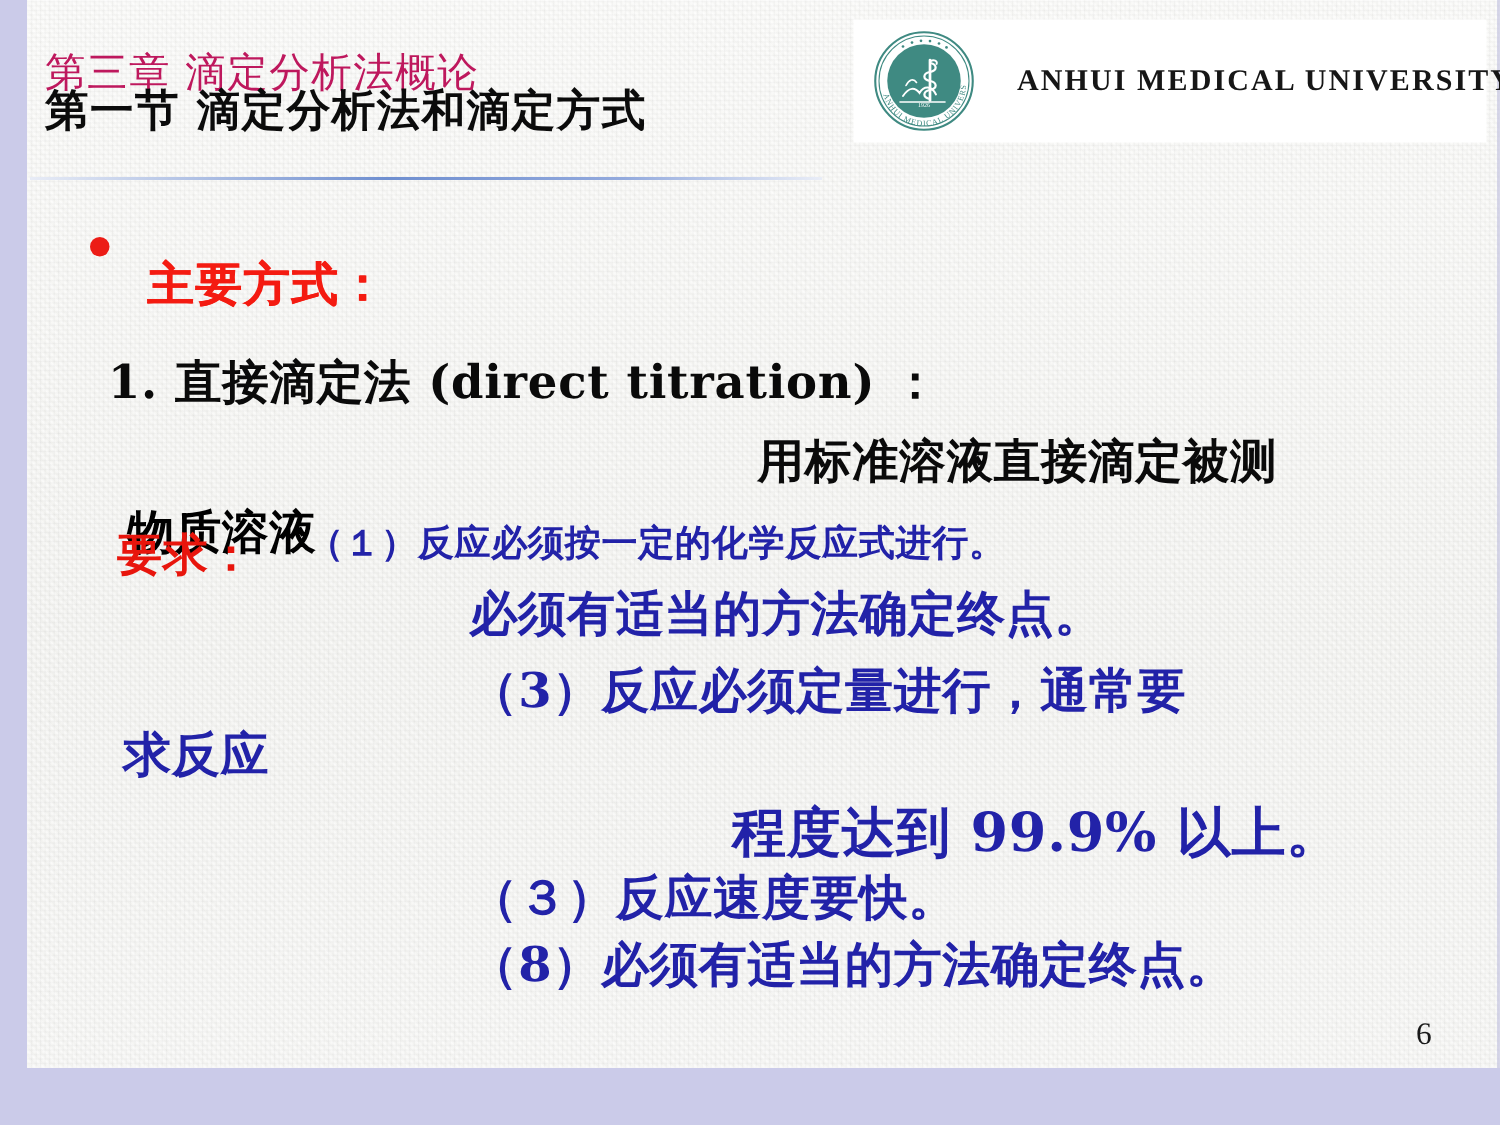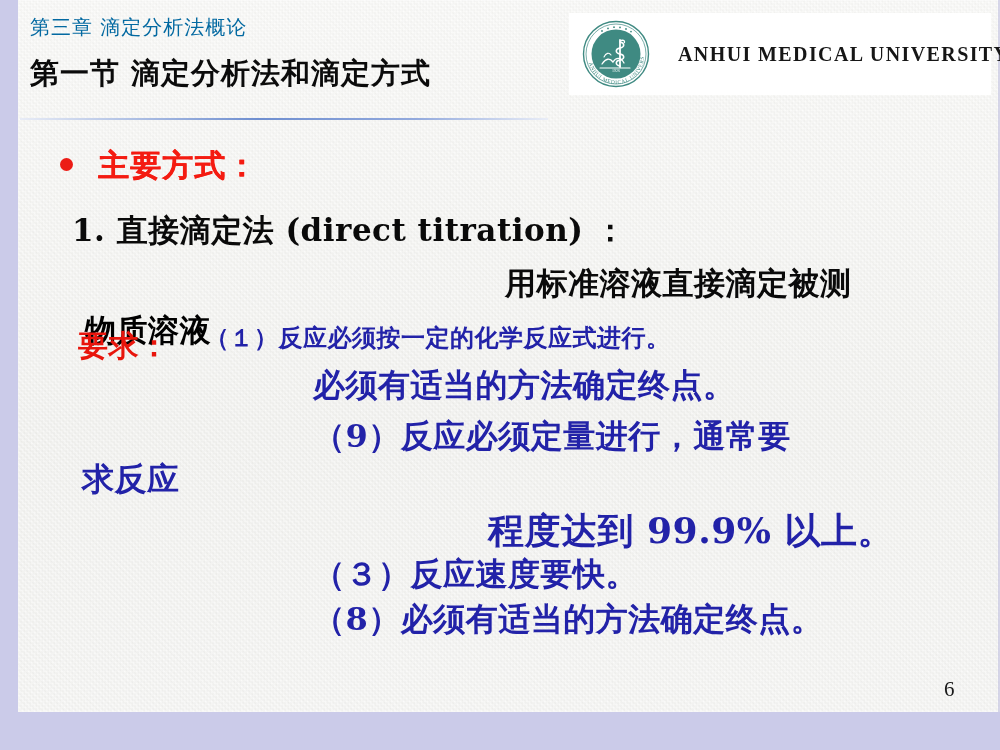--- a/index.html
+++ b/index.html
@@ -62,23 +62,23 @@
     width: 560px;
     height: 96px;
   }
   .hdr-line {
     position: absolute;
     left: 12px;
     white-space: nowrap;
     font-family: "Liberation Serif", "DejaVu Serif", serif;
   }
   #hdr-chapter {
-    top: 0px;
-    font-size: 20px;
-    color: #0369a1;
+    top: 16px;
+    font-size: 27px;
+    color: #be185d;
     letter-spacing: 1px;
   }
   #hdr-section {
     top: 40px;
     font-size: 29px;
     font-weight: bold;
     color: #0b0b0b;
     letter-spacing: 1px;
   }
   #hdr-rule {
@@ -118,20 +118,21 @@
     letter-spacing: 1.4px;
     color: #161616;
     white-space: nowrap;
   }
 
   
   .txt {
     position: absolute;
     white-space: nowrap;
     font-family: "DejaVu Serif", "Liberation Serif", serif;
+    margin-top: 24px;
   }
   .cjk {
     font-family: "DejaVu Serif", "Liberation Serif", serif;
   }
 
   #bullet-dot {
     position: absolute;
     left: 60px;
     top: 158px;
     width: 13px;
@@ -267,21 +268,21 @@
   <div class="txt cjk" id="black-line-a">用标准溶液直接滴定被测</div>
 
   <div class="txt cjk" id="black-line-b">物质溶液</div>
 
   <div class="txt cjk" id="req-label">要求：</div>
 
   <div class="txt cjk blue" id="blue-1">（１）反应必须按一定的化学反应式进行。</div>
 
   <div class="txt cjk blue" id="blue-1b">必须有适当的方法确定终点。</div>
 
-  <div class="txt cjk blue" id="blue-2">（9）反应必须定量进行，通常要</div>
+  <div class="txt cjk blue" id="blue-2">（3）反应必须定量进行，通常要</div>
 
   <div class="txt cjk blue" id="blue-2b">求反应</div>
 
   <div class="txt cjk blue" id="blue-2c">程度达到 99.9% 以上。</div>
 
   <div class="txt cjk blue" id="blue-3">（３）反应速度要快。</div>
 
   <div class="txt cjk blue" id="blue-4">（8）必须有适当的方法确定终点。</div>
 
   <div id="page-number">6</div>

